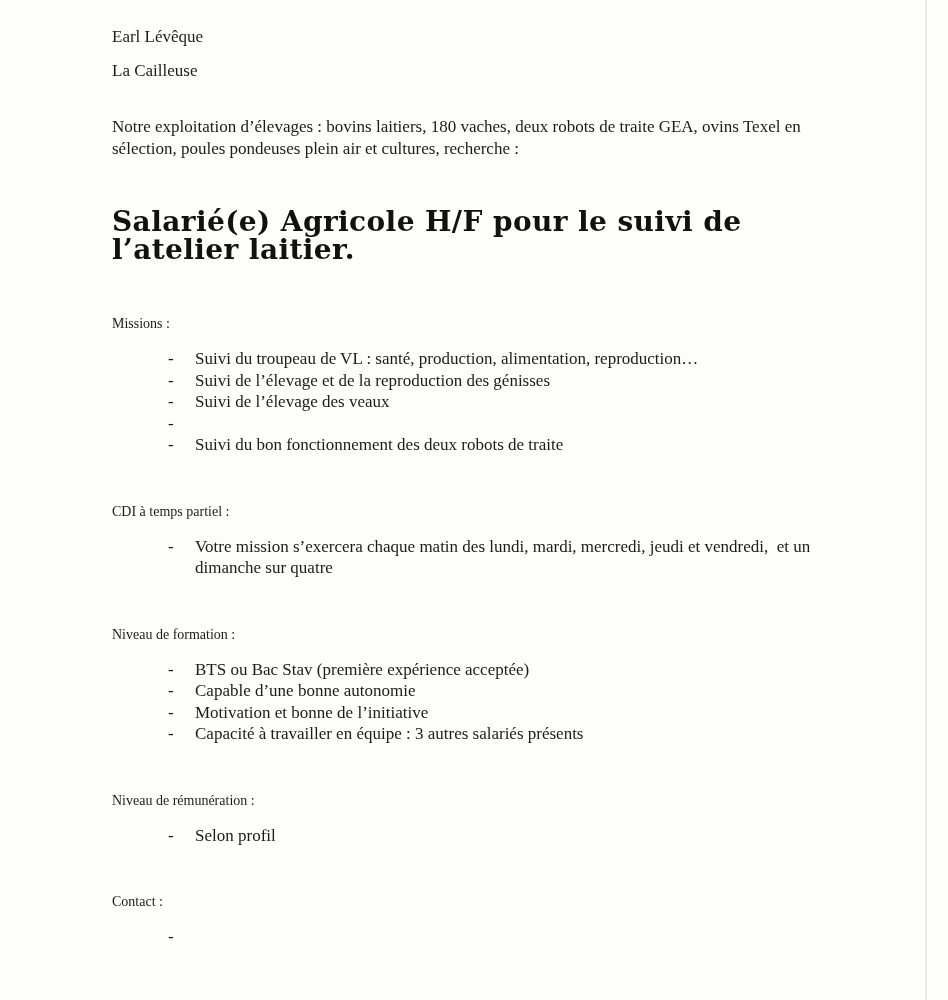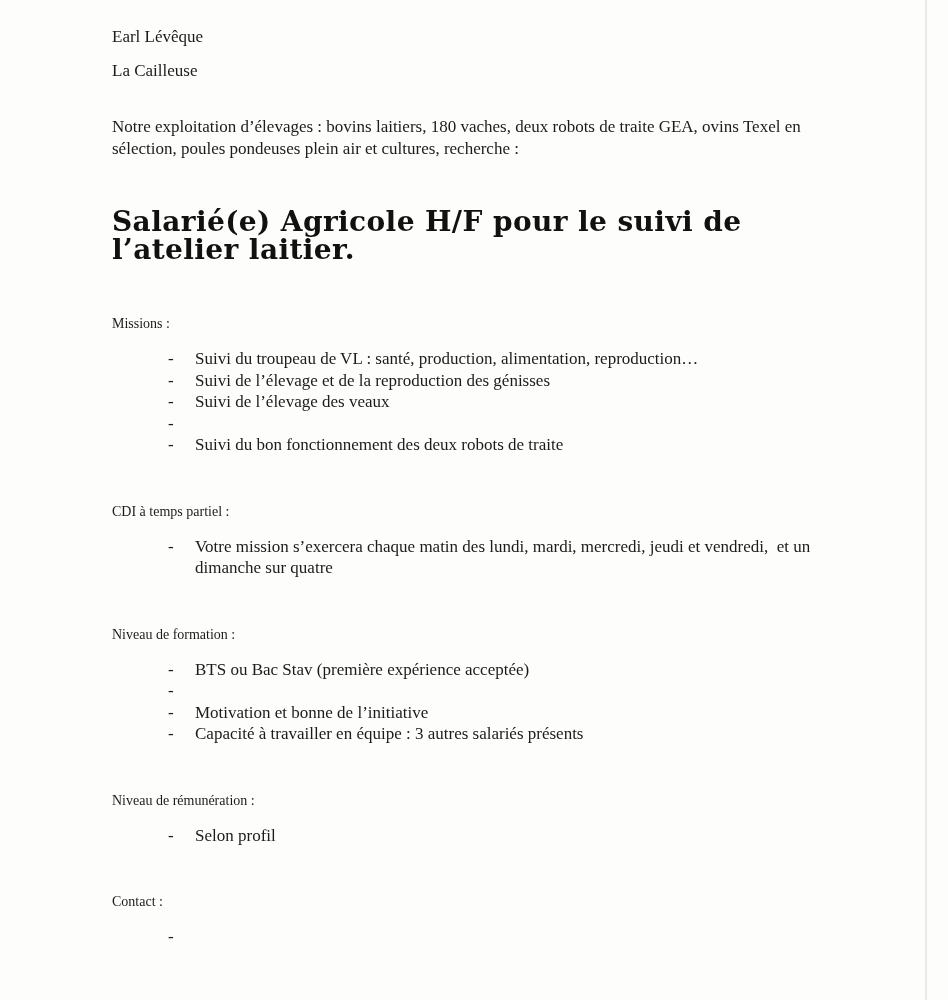--- a/index.html
+++ b/index.html
@@ -135,20 +135,21 @@
   <div class="section">
     <p class="section-heading">Niveau de formation :</p>
     <div class="bullet-list">
   <div class="bullet-item">
     <span class="bullet-marker">-</span>
     <span class="bullet-text">BTS ou Bac Stav (première expérience acceptée)</span>
   </div>
 
   <div class="bullet-item">
     <span class="bullet-marker">-</span>
+    <span class="bullet-text">Capable d’une bonne autonomie</span>
   </div>
 
   <div class="bullet-item">
     <span class="bullet-marker">-</span>
     <span class="bullet-text">Motivation et bonne de l’initiative</span>
   </div>
 
   <div class="bullet-item">
     <span class="bullet-marker">-</span>
     <span class="bullet-text">Capacité à travailler en équipe : 3 autres salariés présents</span>

